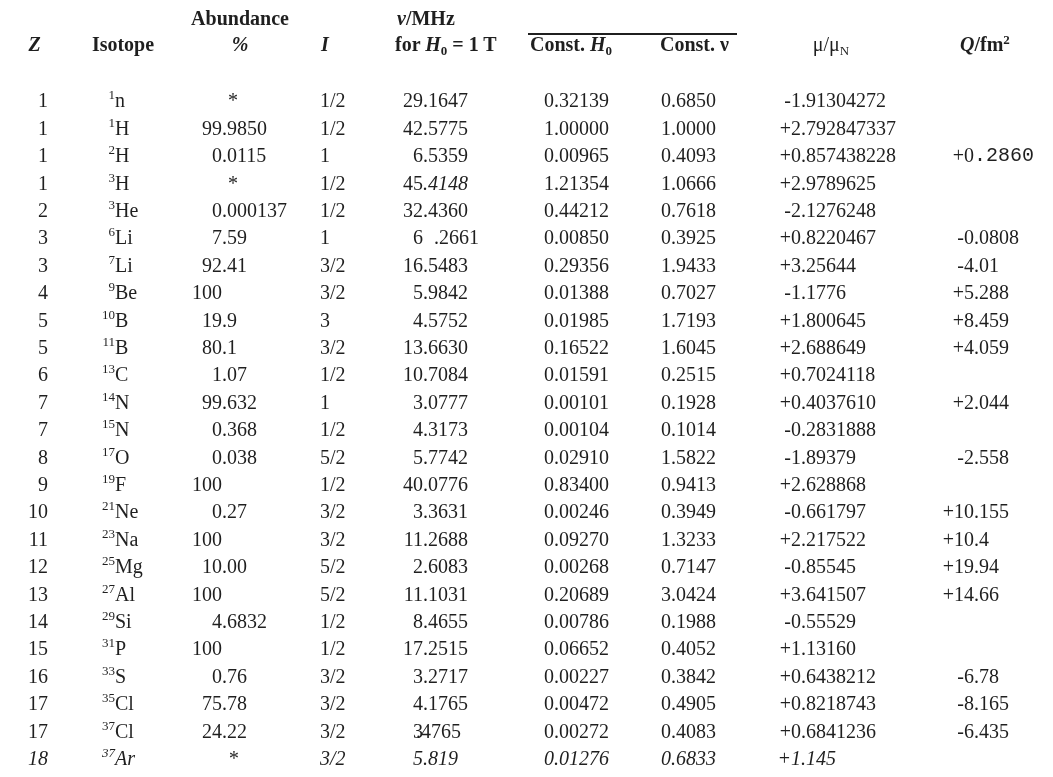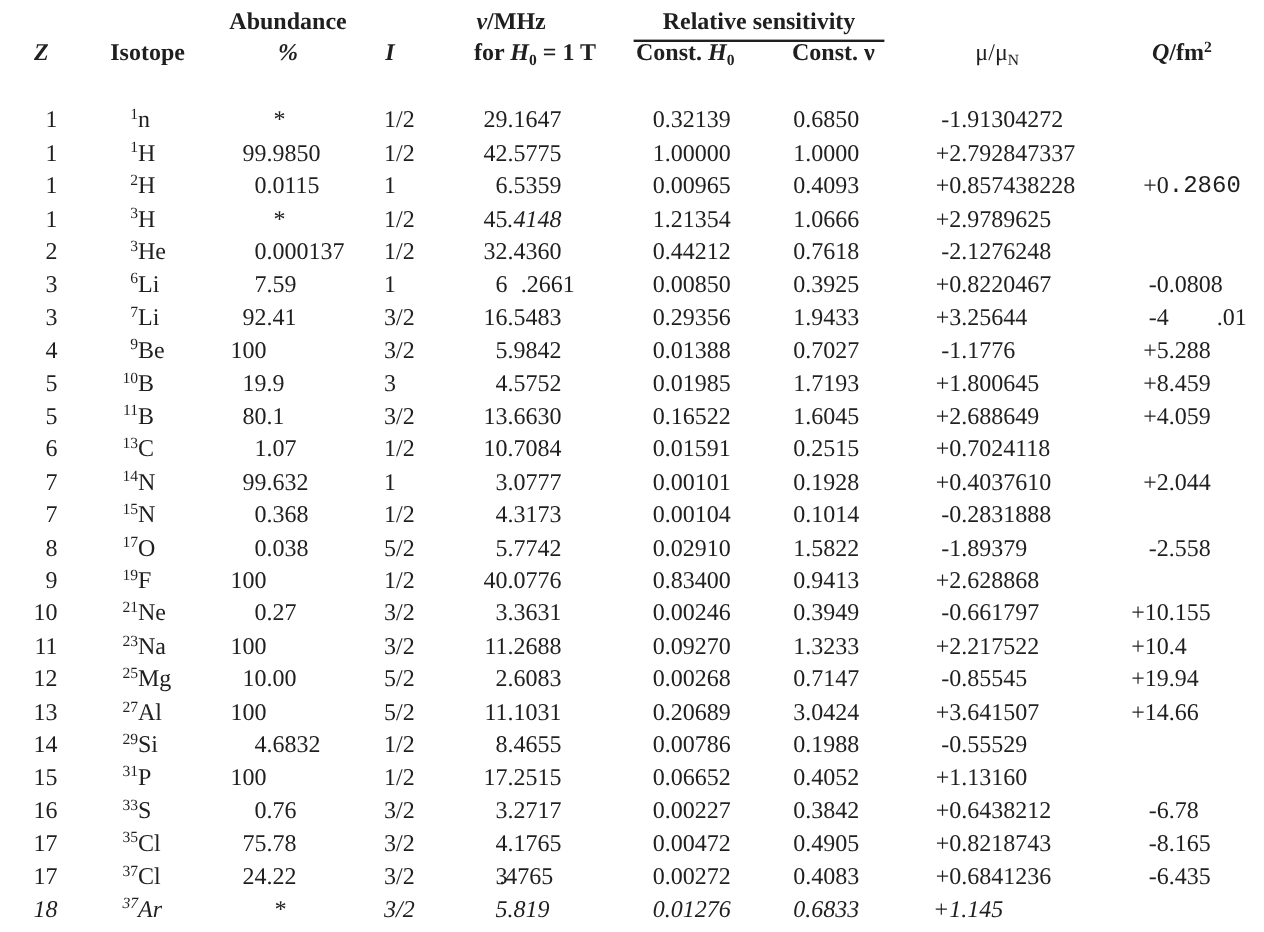--- a/index.html
+++ b/index.html
@@ -23,21 +23,20 @@
   .spx{font-size:13px;position:relative;top:-7px}      
 </style>
 </head>
 <body>
 
 <div>
 
   <div class="abs hline1">
     <span class="cell b ctr" style="left:182px;width:116px">Abundance</span>
     <span class="cell" style="left:397px"><span class="b i">ν</span><span class="b">/MHz</span></span>
-    <span class="cell b ctr" style="left:528px;width:209px">Relative sensitivity</span>
   </div>
 
   <div class="rule"></div>
 
   <div class="abs hline2">
     <span class="cell b i ctr" style="left:20px;width:29px">Z</span>
     <span class="cell b ctr" style="left:85px;width:76px">Isotope</span>
     <span class="cell b i ctr" style="left:182px;width:116px">%</span>
     <span class="cell b i" style="left:321px">I</span>
     <span class="cell" style="left:395px"><span class="b">for </span><span class="b i">H</span><span class="b sb">0</span><span class="b"> = 1 T</span></span>
@@ -155,21 +154,21 @@
         <span class="cell" style="left: 320px;">3/2</span>
         <span class="cell" style="right: 630px;">16</span>
         <span class="cell" style="left: 423px;">.5483</span>
         <span class="cell" style="right: 499px;">0</span>
         <span class="cell" style="left: 554px;">.29356</span>
         <span class="cell" style="right: 382px;">1</span>
         <span class="cell" style="left: 671px;">.9433</span>
         <span class="cell" style="right: 252px;">+3</span>
         <span class="cell" style="left: 801px;">.25644</span>
         <span class="cell" style="right: 79px;">-4</span>
-        <span class="cell" style="left: 974px; margin-left: 40px;">.01</span>
+        <span class="cell" style="left: 974px;">.01</span>
       </div>
       <div class="row" style="top: 279.1px;">
         <span class="cell" style="right: 1005px;">4</span>
         <span class="cell ms" style="right: 938px;">9</span>
         <span class="cell" style="left: 115px;">Be</span>
         <span class="cell" style="right: 831px;">100</span>
         <span class="cell" style="left: 320px;">3/2</span>
         <span class="cell" style="right: 630px;">5</span>
         <span class="cell" style="left: 423px;">.9842</span>
         <span class="cell" style="right: 499px;">0</span>

